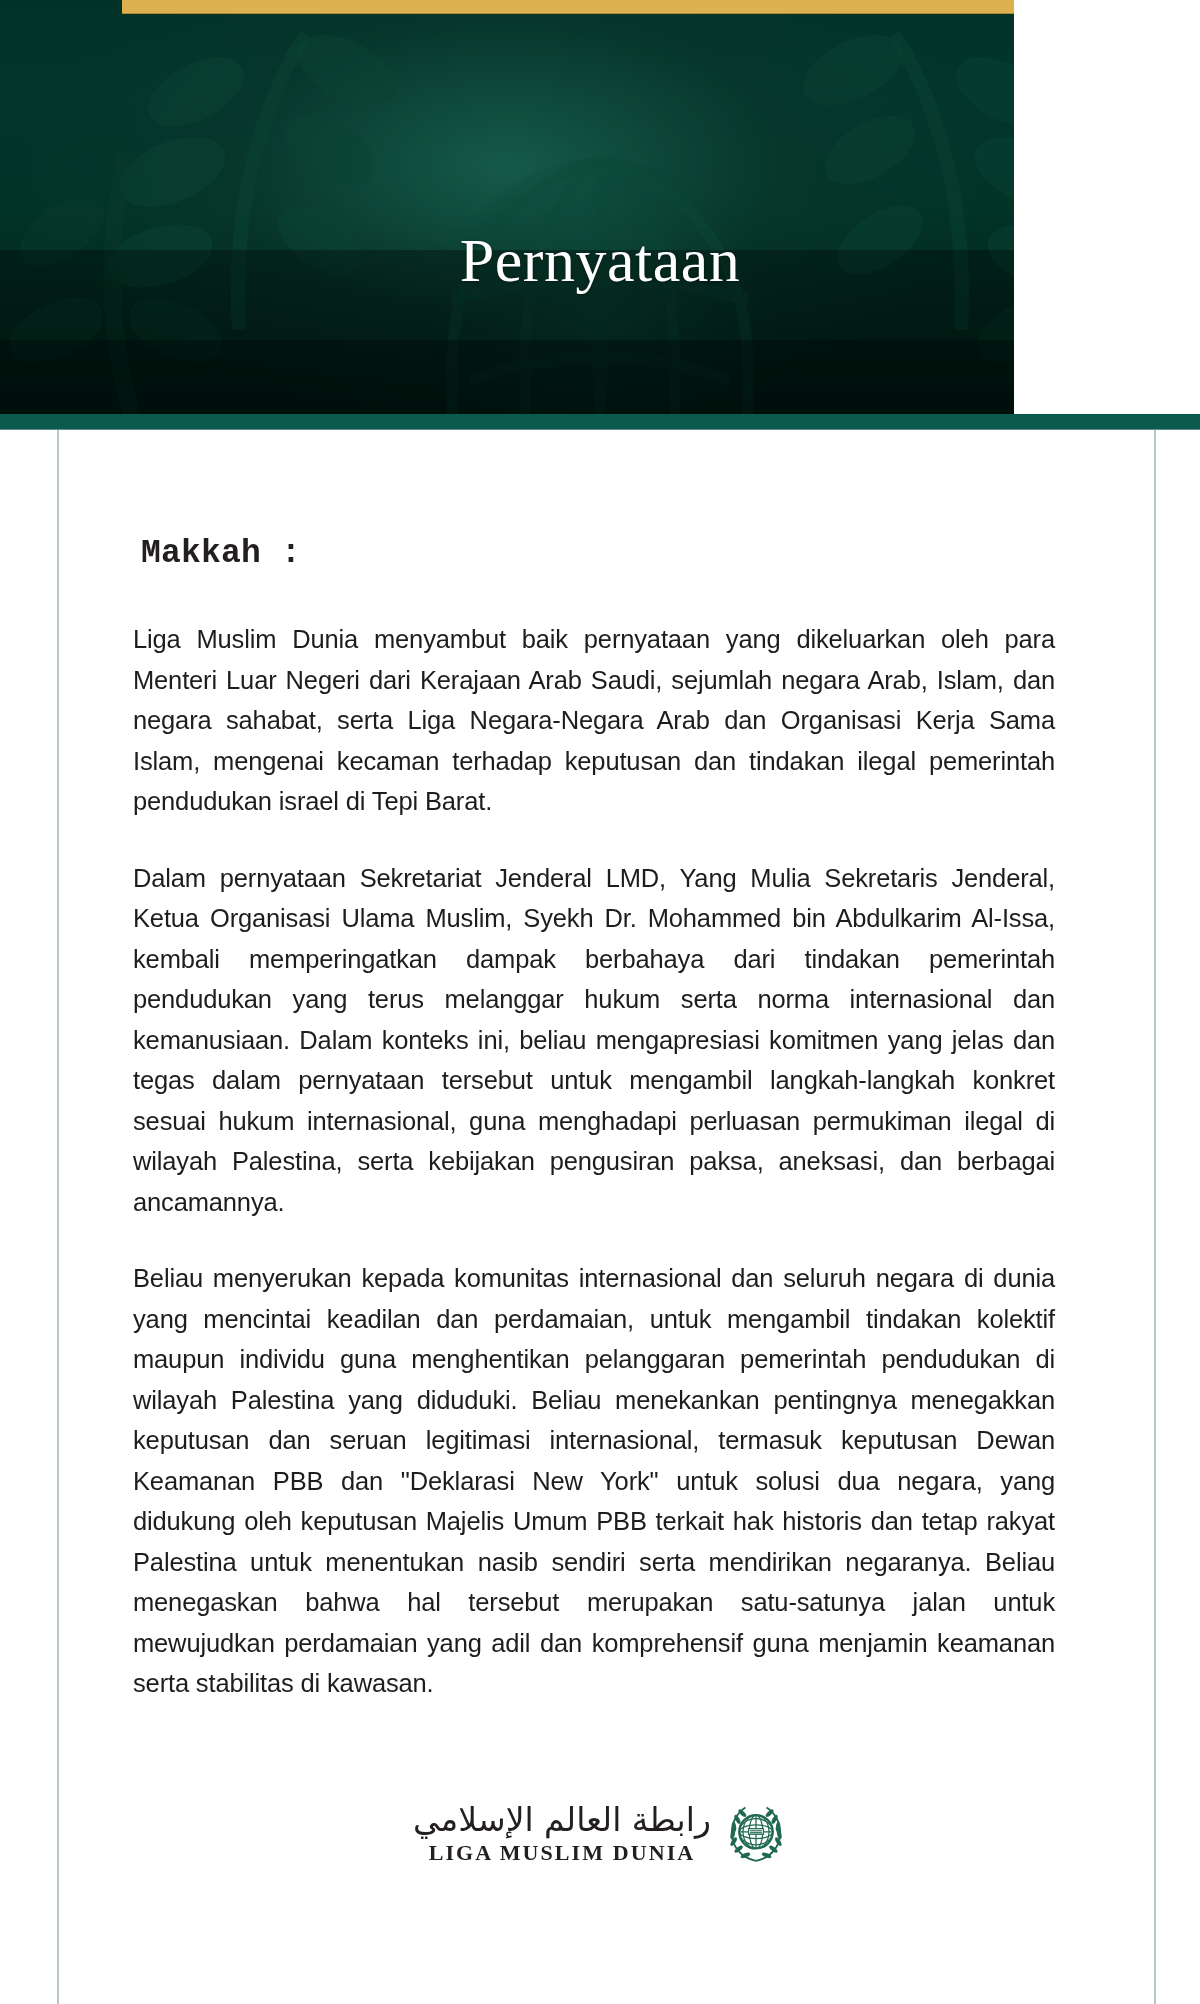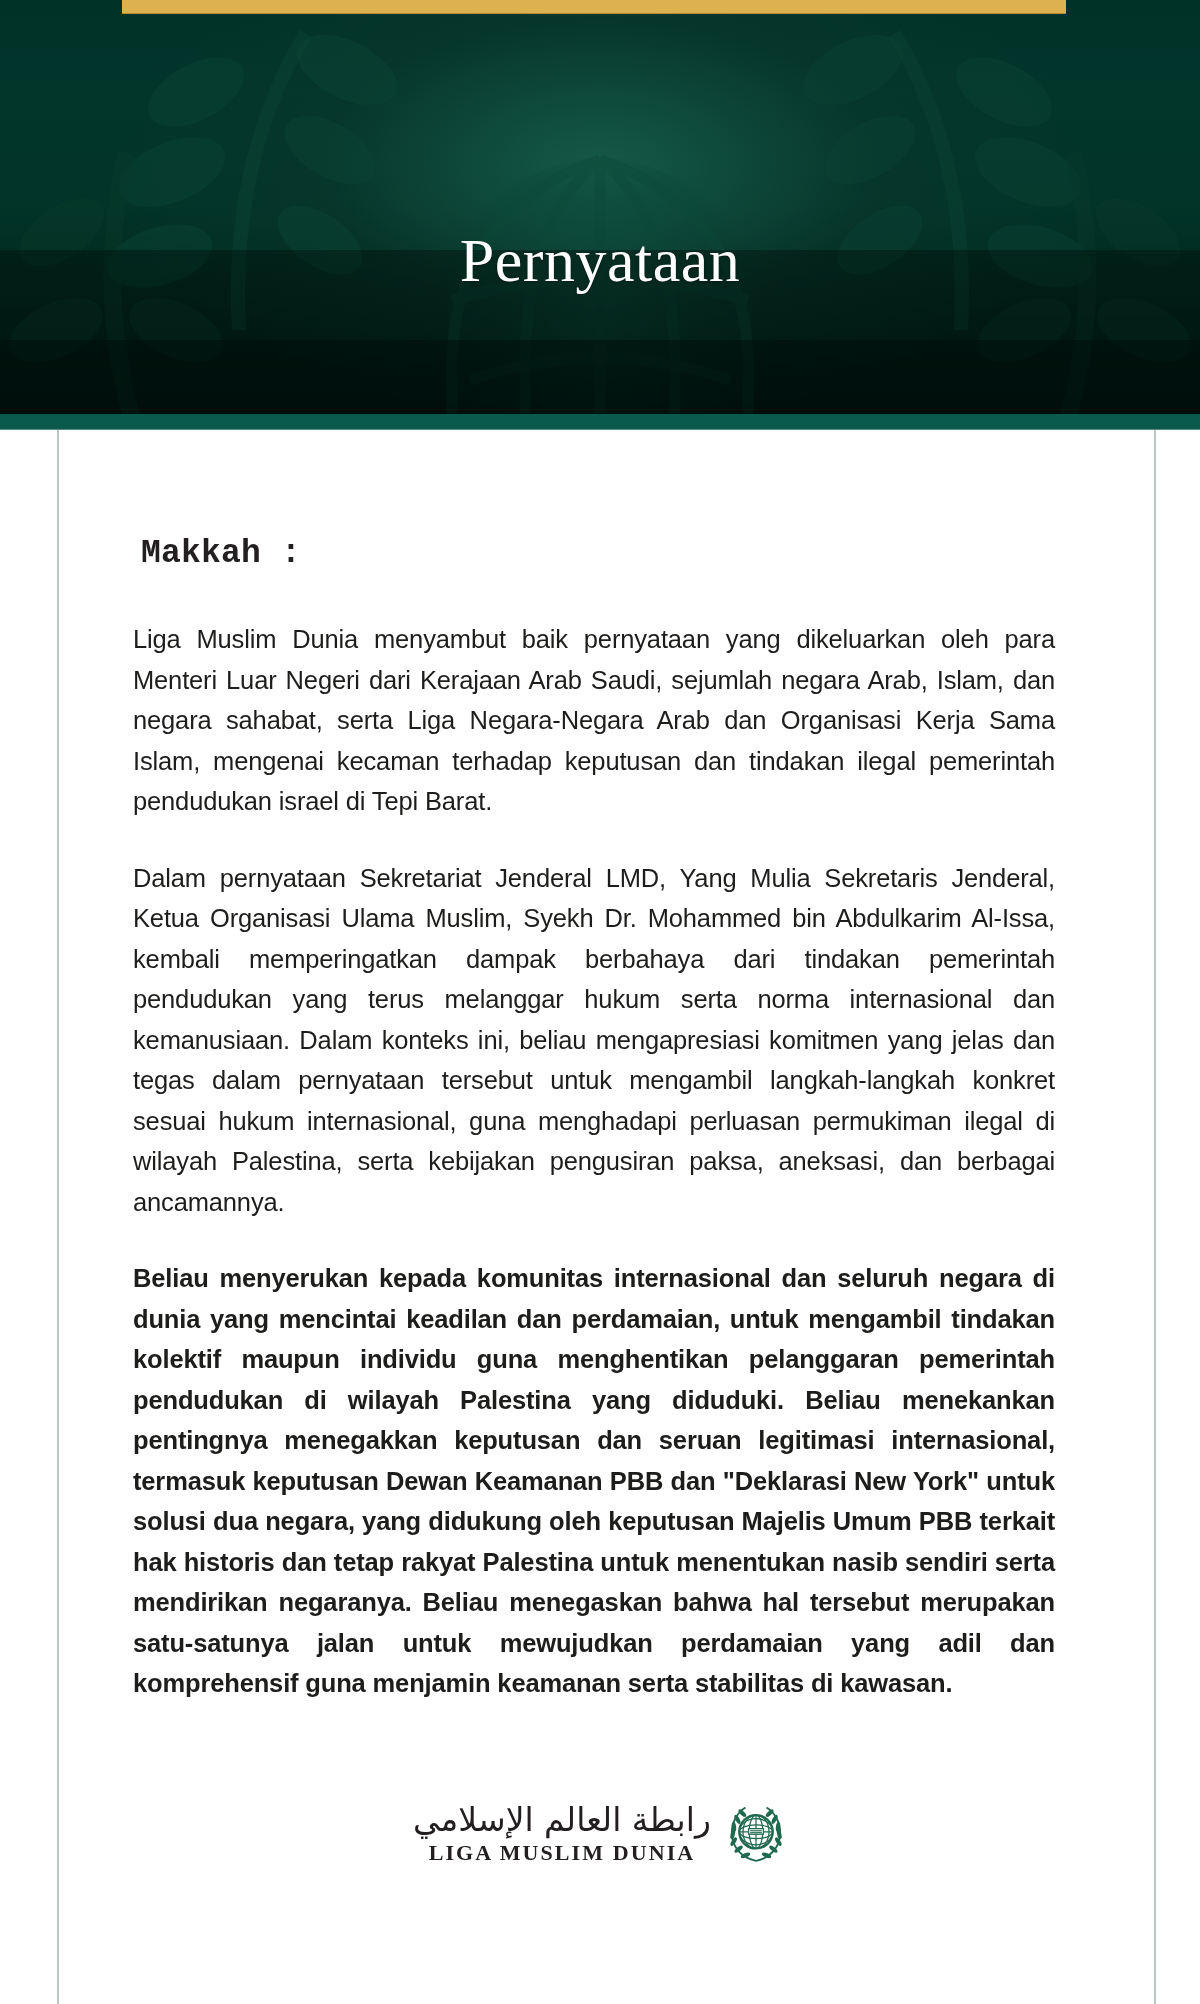--- a/index.html
+++ b/index.html
@@ -20,21 +20,21 @@
     height: 2004px;
     background: #ffffff;
     overflow: hidden;
   }
 
   
   .header {
     position: absolute;
     left: 0;
     top: 0;
-    width: 1200px;
+    width: 1014px;
     height: 414px;
     background:
       radial-gradient(ellipse 620px 330px at 50% 40%, rgba(22,92,74,0.95) 0%, rgba(10,55,44,0.55) 45%, rgba(0,32,25,0.0) 78%),
       linear-gradient(180deg, #013228 0%, #02362b 22%, #023428 50%, #012018 82%, #001510 100%);
     overflow: hidden;
   }
 
   
   .header-art {
     position: absolute;
@@ -139,21 +139,21 @@
     line-height: 40.5px;
     color: #1d1d1b;
     text-align: justify;
     text-justify: inter-word;
     font-stretch: condensed;
     letter-spacing: -0.15px;
     -webkit-hyphens: none;
     hyphens: none;
   }
   .para:first-child { margin-top: 46px; }
-  .para:last-child { margin-bottom: 0; font-weight: bold; }
+  .para:last-child { margin-bottom: 0; }
   .para.last-line-natural { text-align-last: left; }
 
   
   .footer-logo {
     position: absolute;
     left: 0;
     top: 1800px;
     width: 1200px;
     display: flex;
     align-items: center;

